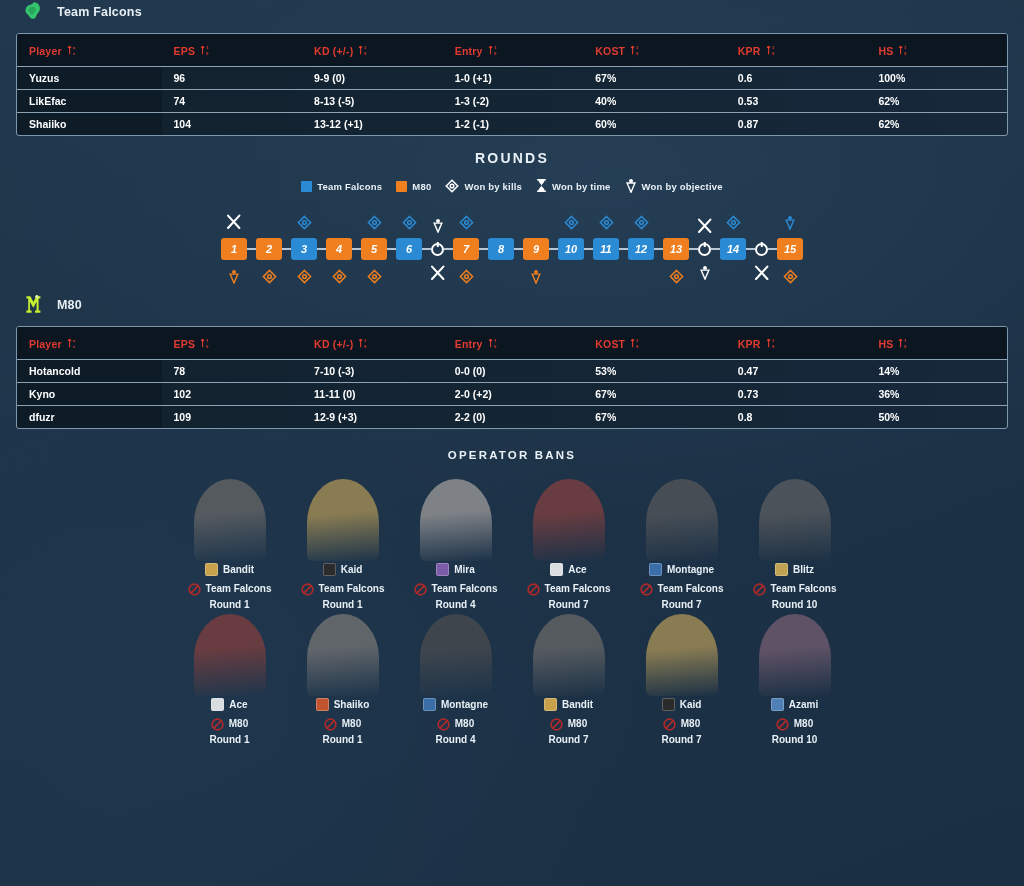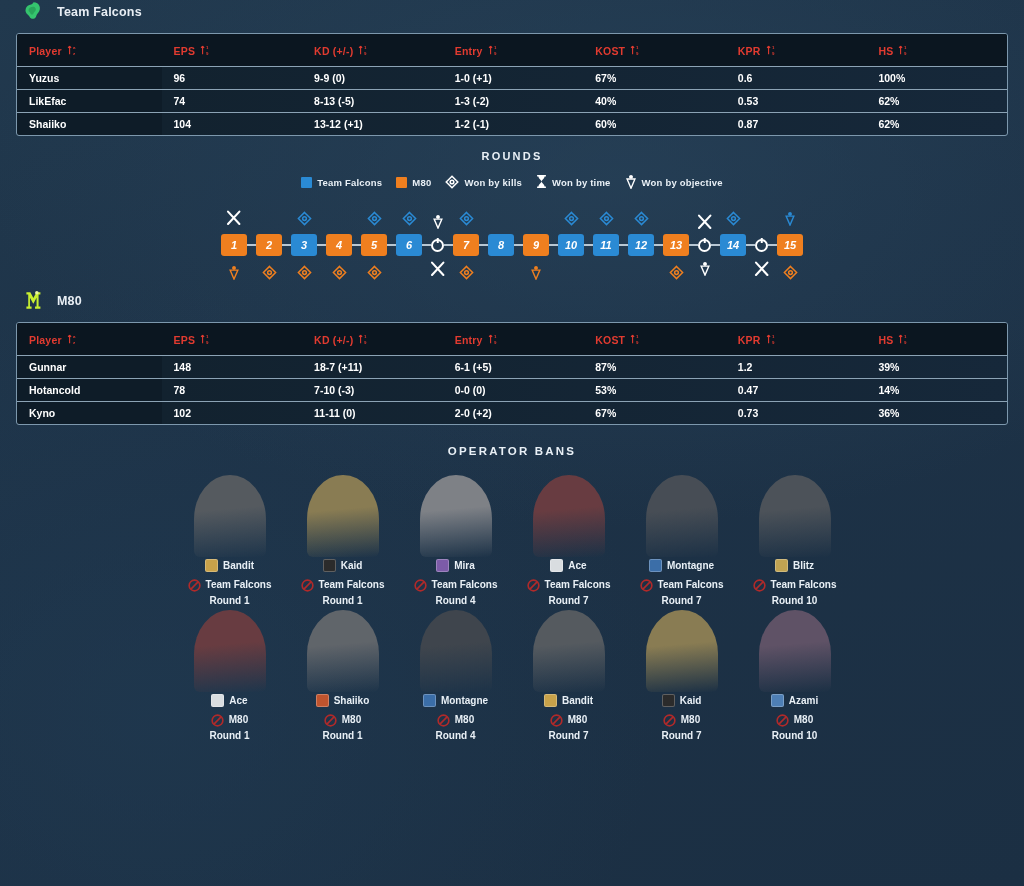--- a/index.html
+++ b/index.html
@@ -50,21 +50,21 @@
   .v-good{ color:#27b465; }
   .v-bad { color:#c9474a; }
   .v-norm{ color:#ffffff;margin-top:7px; }
 
   
   .sorter{ display:inline-block; margin-left:5px; position:relative; top:1px; }
   .sorter svg{ display:block; }
 
   
   .section-title{
-    text-align:center; color:#e9f0f6; font-size:11px; font-weight:bold;
+    text-align:center; color:#e9f0f6; font-size:14px; font-weight:bold;
     letter-spacing:2.2px; margin-top:14px;
   }
   .legend{
     display:flex; justify-content:center; align-items:center; gap:14px;
     margin-top:12px; font-size:9.5px; color:#e9f0f6; font-weight:bold; letter-spacing:.2px;
   }
   .legend .item{ display:flex; align-items:center; gap:5px; }
   .sw{ width:11px; height:11px; border-radius:1px; display:inline-block; }
   .sw.blue{ background:#2a8ad4; }
   .sw.orange{ background:#ef7f1f; }
@@ -550,46 +550,46 @@
                 </svg></span></th>
           <th><span>HS</span><span class="sorter"><svg width="11" height="12" viewBox="0 0 11 12">
                   <path d="M2.6 10.2V2.2M2.6 2.2L1.1 3.9M2.6 2.2L4.1 3.9" stroke="#e23b30" stroke-width="1.1" fill="none"></path>
                   <text x="6" y="5.4" font-size="4.4" fill="#e23b30" font-family="Liberation Sans">1</text>
                   <text x="6" y="11" font-size="4.4" fill="#e23b30" font-family="Liberation Sans">9</text>
                 </svg></span></th>
         </tr>
       </thead>
       <tbody>
         <tr>
-            <td class="pname">Gunnar</td>
-            <td class="v-good">148</td>
-            <td class="v-good">18-7 (+11)</td>
-            <td class="v-good">6-1 (+5)</td>
-            <td class="v-good">87%</td>
-            <td class="v-good">1.2</td>
-            <td class="v-norm">39%</td>
-          </tr>
-        <tr>
             <td class="pname">Hotancold</td>
             <td class="v-norm">78</td>
             <td class="v-norm">7-10 (-3)</td>
             <td class="v-bad">0-0 (0)</td>
             <td class="v-norm">53%</td>
             <td class="v-norm">0.47</td>
             <td class="v-bad">14%</td>
           </tr>
         <tr>
             <td class="pname">Kyno</td>
             <td class="v-norm">102</td>
             <td class="v-norm">11-11 (0)</td>
             <td class="v-norm">2-0 (+2)</td>
             <td class="v-norm">67%</td>
             <td class="v-norm">0.73</td>
             <td class="v-norm">36%</td>
           </tr>
+        <tr>
+            <td class="pname">dfuzr</td>
+            <td class="v-norm">109</td>
+            <td class="v-norm">12-9 (+3)</td>
+            <td class="v-bad">2-2 (0)</td>
+            <td class="v-norm">67%</td>
+            <td class="v-norm">0.8</td>
+            <td class="v-norm">50%</td>
+          </tr>
       </tbody>
     </table>
   </div>
 
   <div class="bans-title">OPERATOR BANS</div>
   <div class="ban-grid" id="ban-grid">
       <div class="ban-cell">
     <div class="op-art">
       <div class="op-silhouette" style="background:linear-gradient(175deg, #5d646b 0%, #5d646b 42%, rgba(20,34,48,0) 100%);"></div>
     </div>

